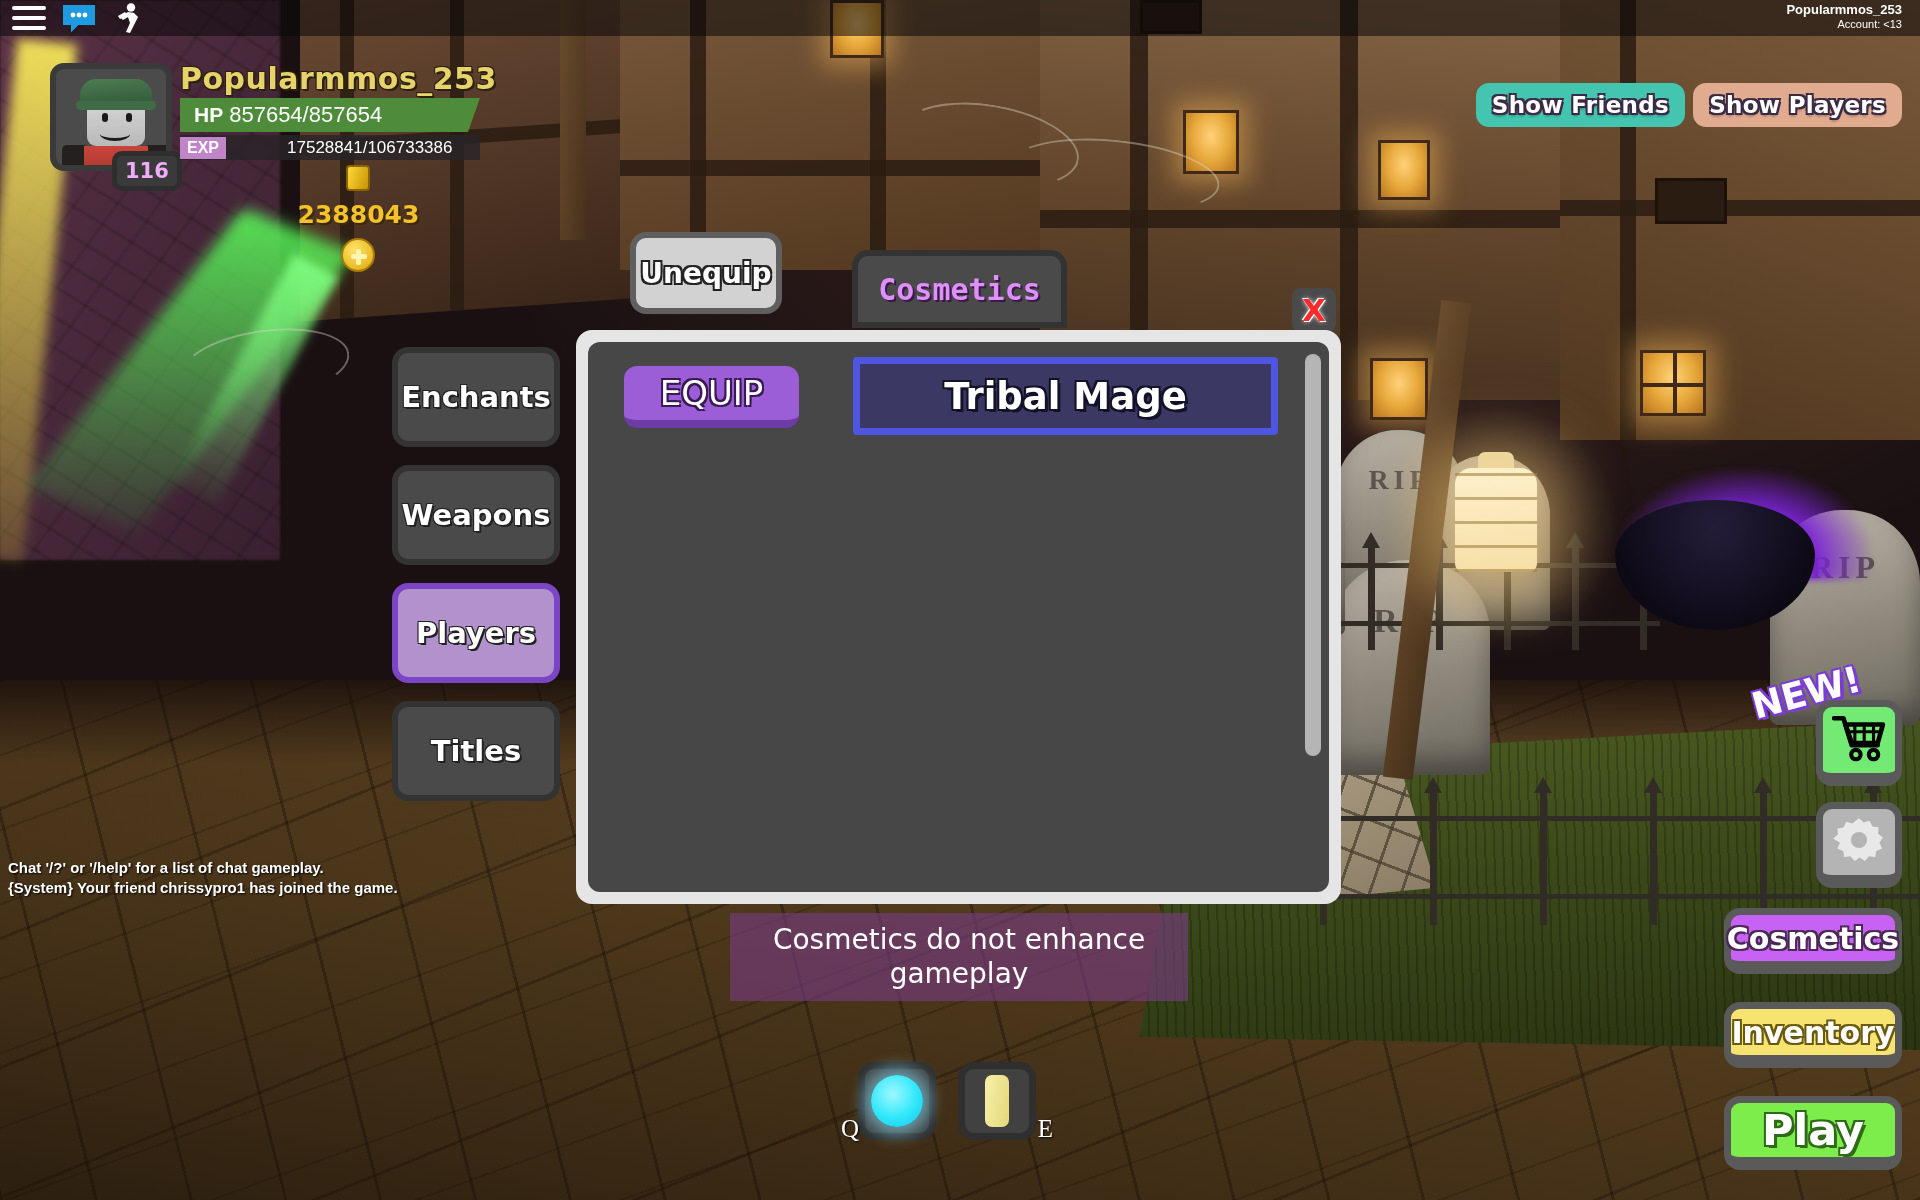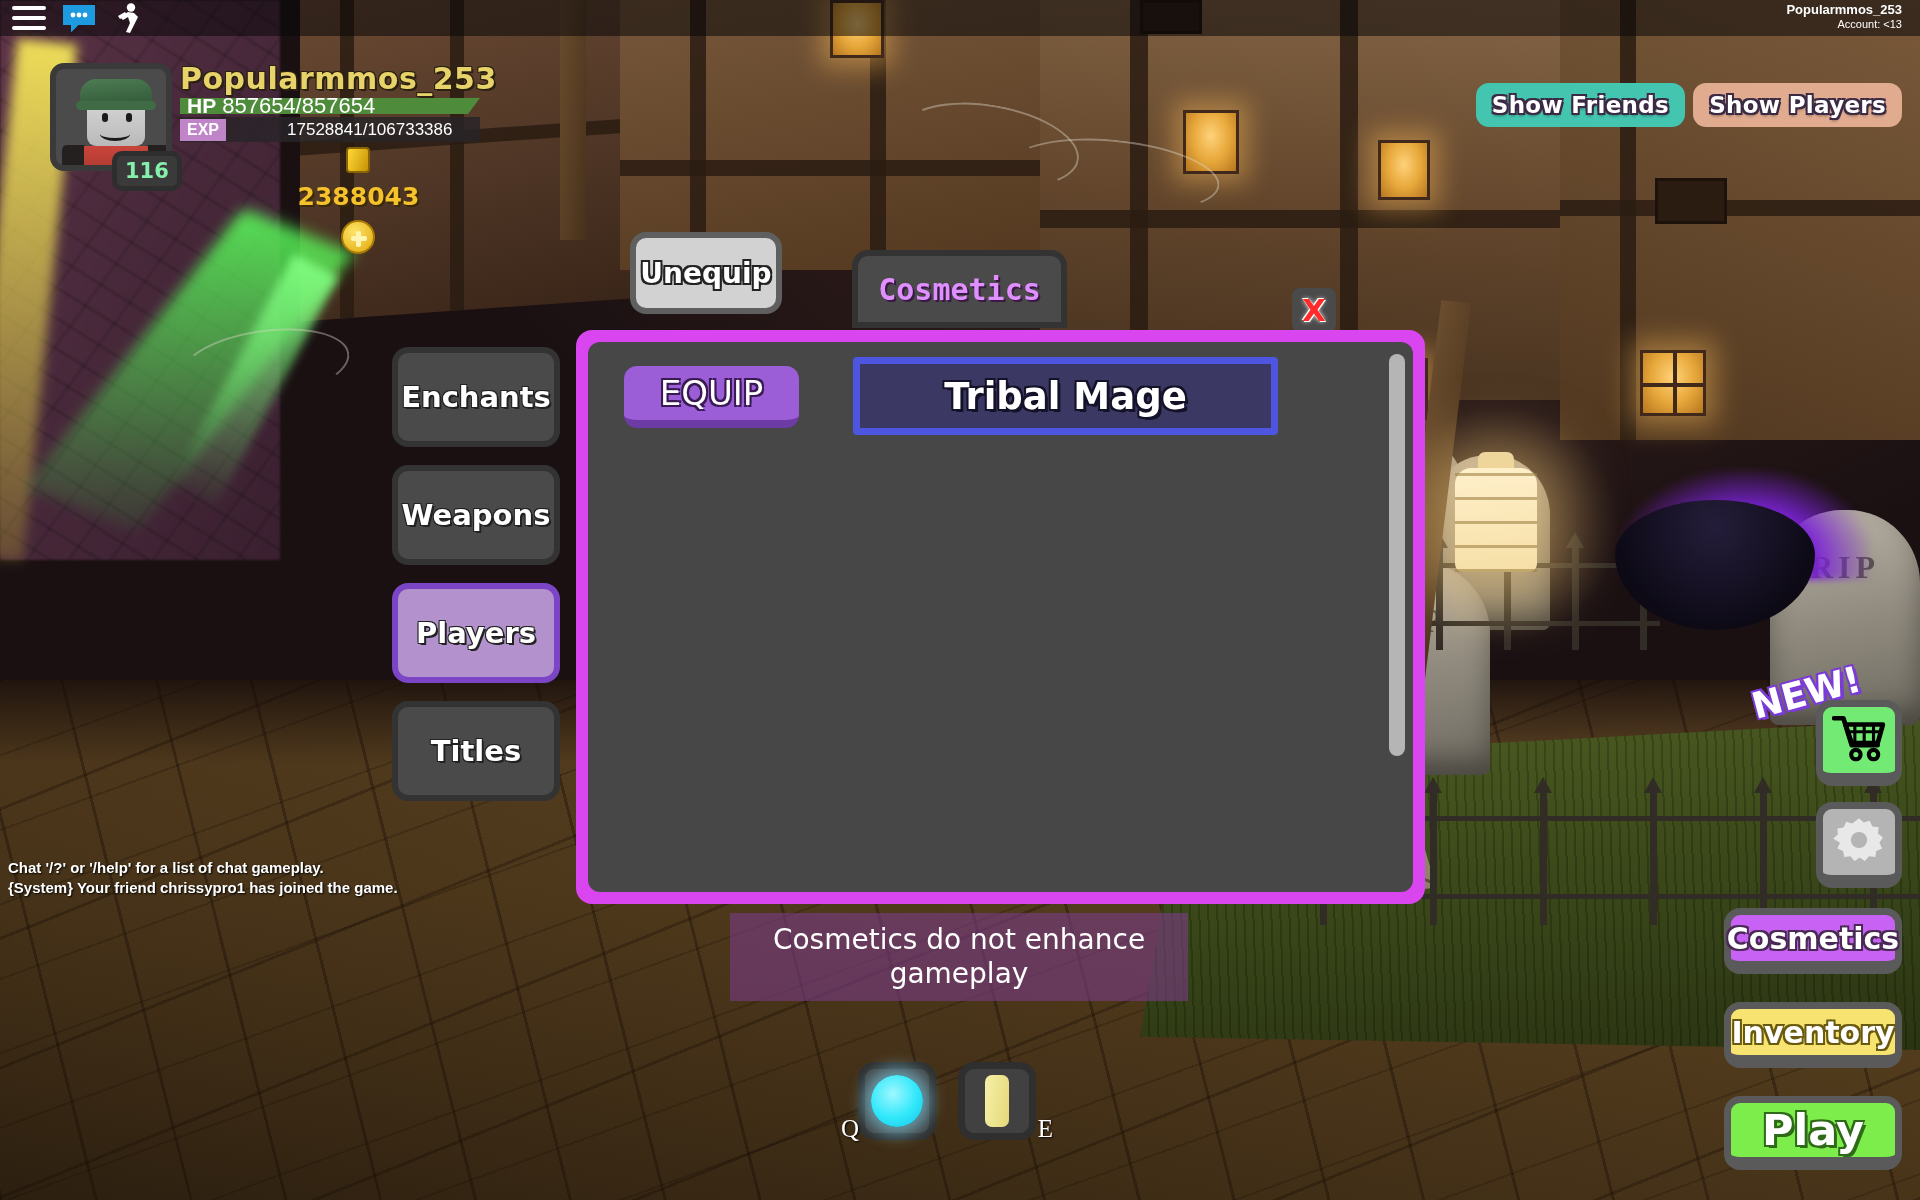--- a/index.html
+++ b/index.html
@@ -192,33 +192,33 @@
   .av-eye { position:absolute; top:44px; width:6px; height:9px; background:#1a1a1a; border-radius:3px; }
   .av-smile { position:absolute; left:44px; top:58px; width:30px; height:14px;
               border-bottom:3px solid #1a1a1a; border-radius:0 0 50% 50%; }
   .av-torso { position:absolute; left:28px; top:77px; width:64px; height:34px;
               background:linear-gradient(180deg,#c9453b,#a3352d); }
   .av-armL { position:absolute; left:6px; top:76px; width:26px; height:34px; background:#23201f; border-radius:5px; }
   .av-armR { position:absolute; left:88px; top:76px; width:26px; height:34px; background:#23201f; border-radius:5px; }
   .lvlbadge {
     position:absolute; left:62px; top:88px; min-width:48px; padding:3px 8px;
     background:#3a3a3a; border:5px solid #2e2e2e; border-radius:10px;
-    color:#86efac; font-size:21px; font-weight:bold; text-align:center;
+    color:#f0abfc; font-size:21px; font-weight:bold; text-align:center;
     font-family:"DejaVu Sans", sans-serif;
   }
   .stats { position:absolute; left:130px; top:-2px; }
   .pname {
     font-size:30px; font-weight:bold; color:#e8d36a; letter-spacing:.5px;
     text-shadow:2px 2px 0 #2b2110, -1px -1px 0 #2b2110, 1px -1px 0 #2b2110, -1px 1px 0 #2b2110;
     font-family:"DejaVu Sans", sans-serif;
   }
   .hpbar {
-    margin-top:2px; width:300px; height:16px; background:#4e8b3a;
+    margin-top:2px; width:300px; height:34px; background:#4e8b3a;
     clip-path:polygon(0 0,100% 0,96% 100%,0 100%);
-    display:flex; align-items:center; color:#fff;
+    display:flex; align-items:center; color:#fff;padding-left:7px;
   }
   .hpbar .lbl { font-size:21px; font-weight:bold; padding:0 6px 0 7px; }
   .hpbar .val { font-size:22px; }
   .expbar {
     margin-top:3px; width:300px; height:25px; background:rgba(40,36,40,.82);
     display:flex; align-items:center; color:#fff; overflow:visible;text-align:right;
   }
   .expbar .lbl { font-size:16px; font-weight:bold; background:#c085c9; padding:2px 7px; }
   .expbar .val { font-size:17px; padding-left:13px; white-space:nowrap;margin-left:48px; }
   .goldrow { margin-top:5px; display:flex; align-items:center; gap:9px; padding-left:40px;flex-direction:column; }
@@ -284,22 +284,22 @@
     position:absolute; left:1292px; top:288px; width:44px; height:44px;
     background:#4a4a4a; border-radius:8px;
     display:flex; align-items:center; justify-content:center;
     color:#ff2b2b; font-size:31px; font-weight:bold; cursor:pointer;
     font-family:"DejaVu Sans", sans-serif;
     text-shadow:0 0 5px #fff, 1px 1px 0 #fff, -1px -1px 0 #fff;
   }
 
   
   #cosmetics-panel {
-    position:absolute; left:576px; top:330px; width:849px; height:574px;
-    background:#d946ef; border-radius:16px; padding:12px;
+    position:absolute; left:576px; top:330px; width:765px; height:574px;
+    background:#e5e5e5; border-radius:16px; padding:12px;
   }
   .panel-inner {
     position:absolute; left:12px; top:12px; right:12px; bottom:12px;
     background:#474747; border-radius:12px; overflow:hidden;
   }
   #btn-equip {
     position:absolute; left:36px; top:24px; width:175px; height:62px;
     background:#9b5ed6; border-radius:13px; border-bottom:8px solid #6d3ba4;
     display:flex; align-items:center; justify-content:center;
     font-size:34px; color:#fff; cursor:pointer;

